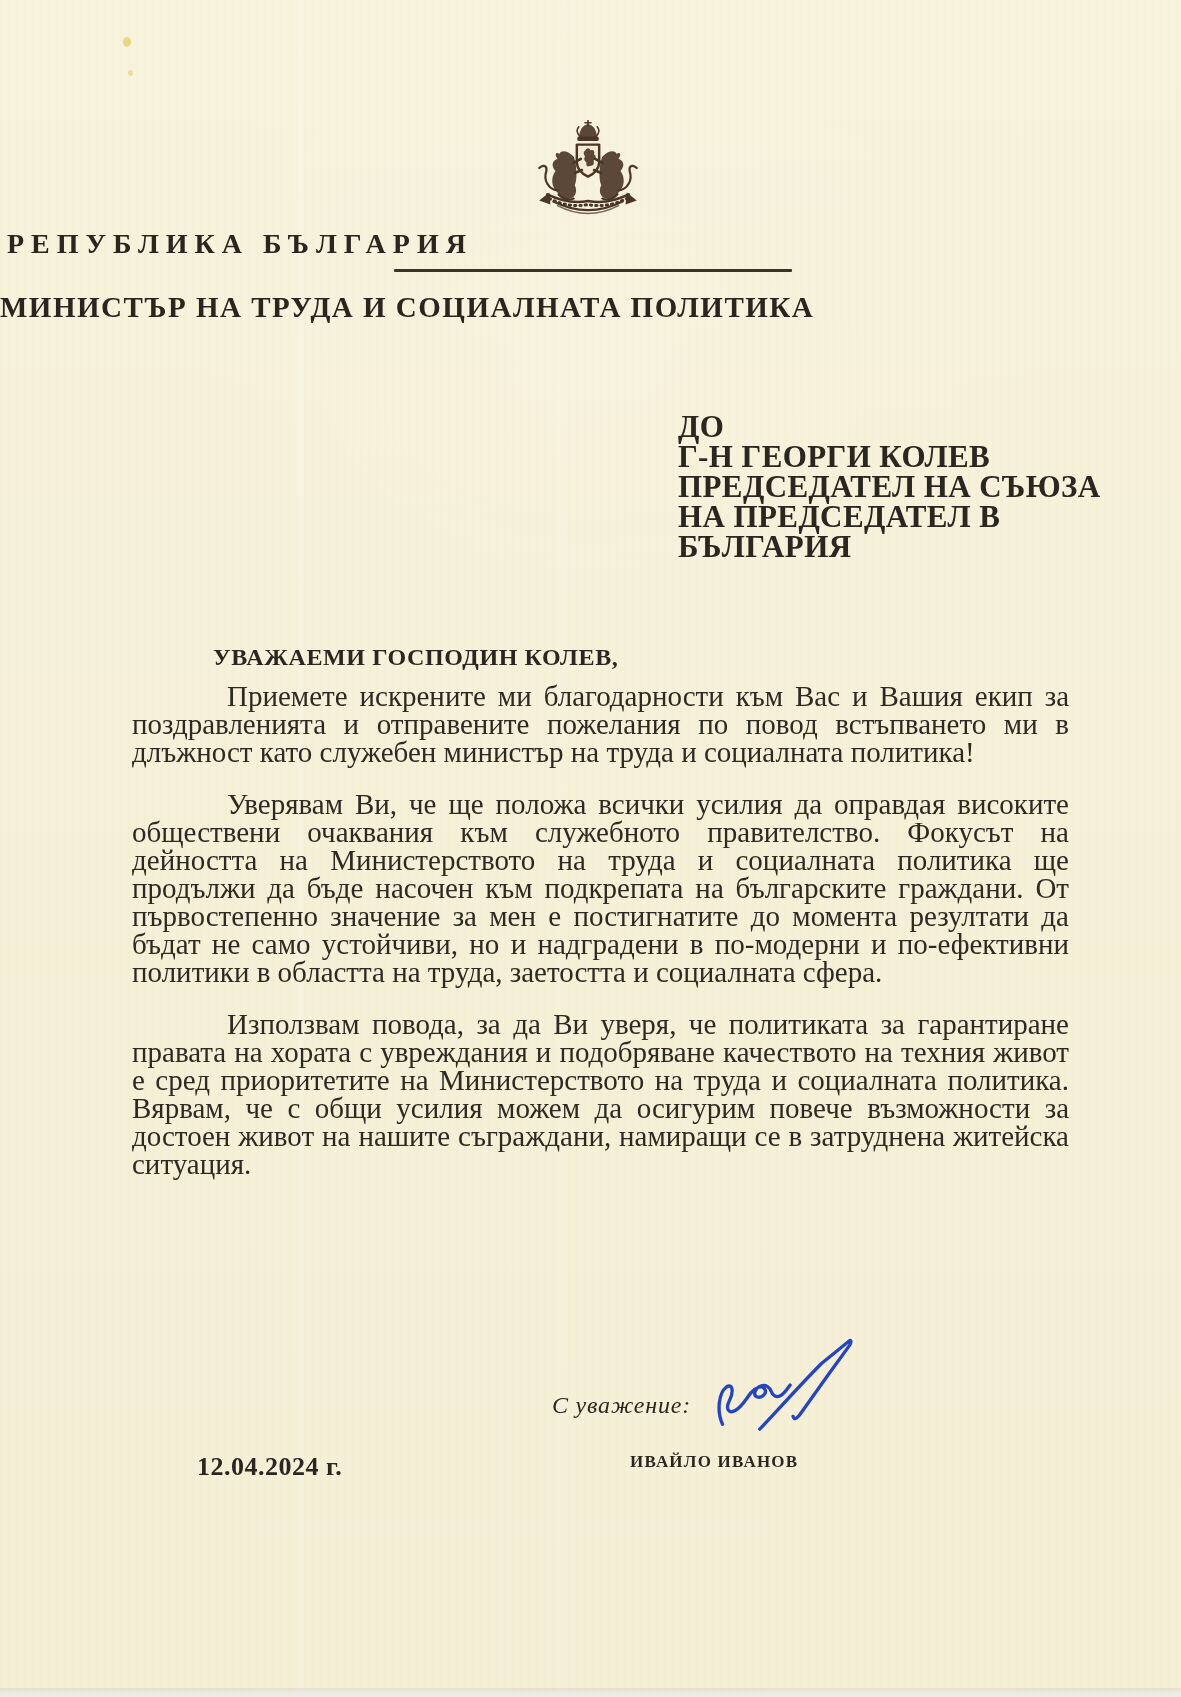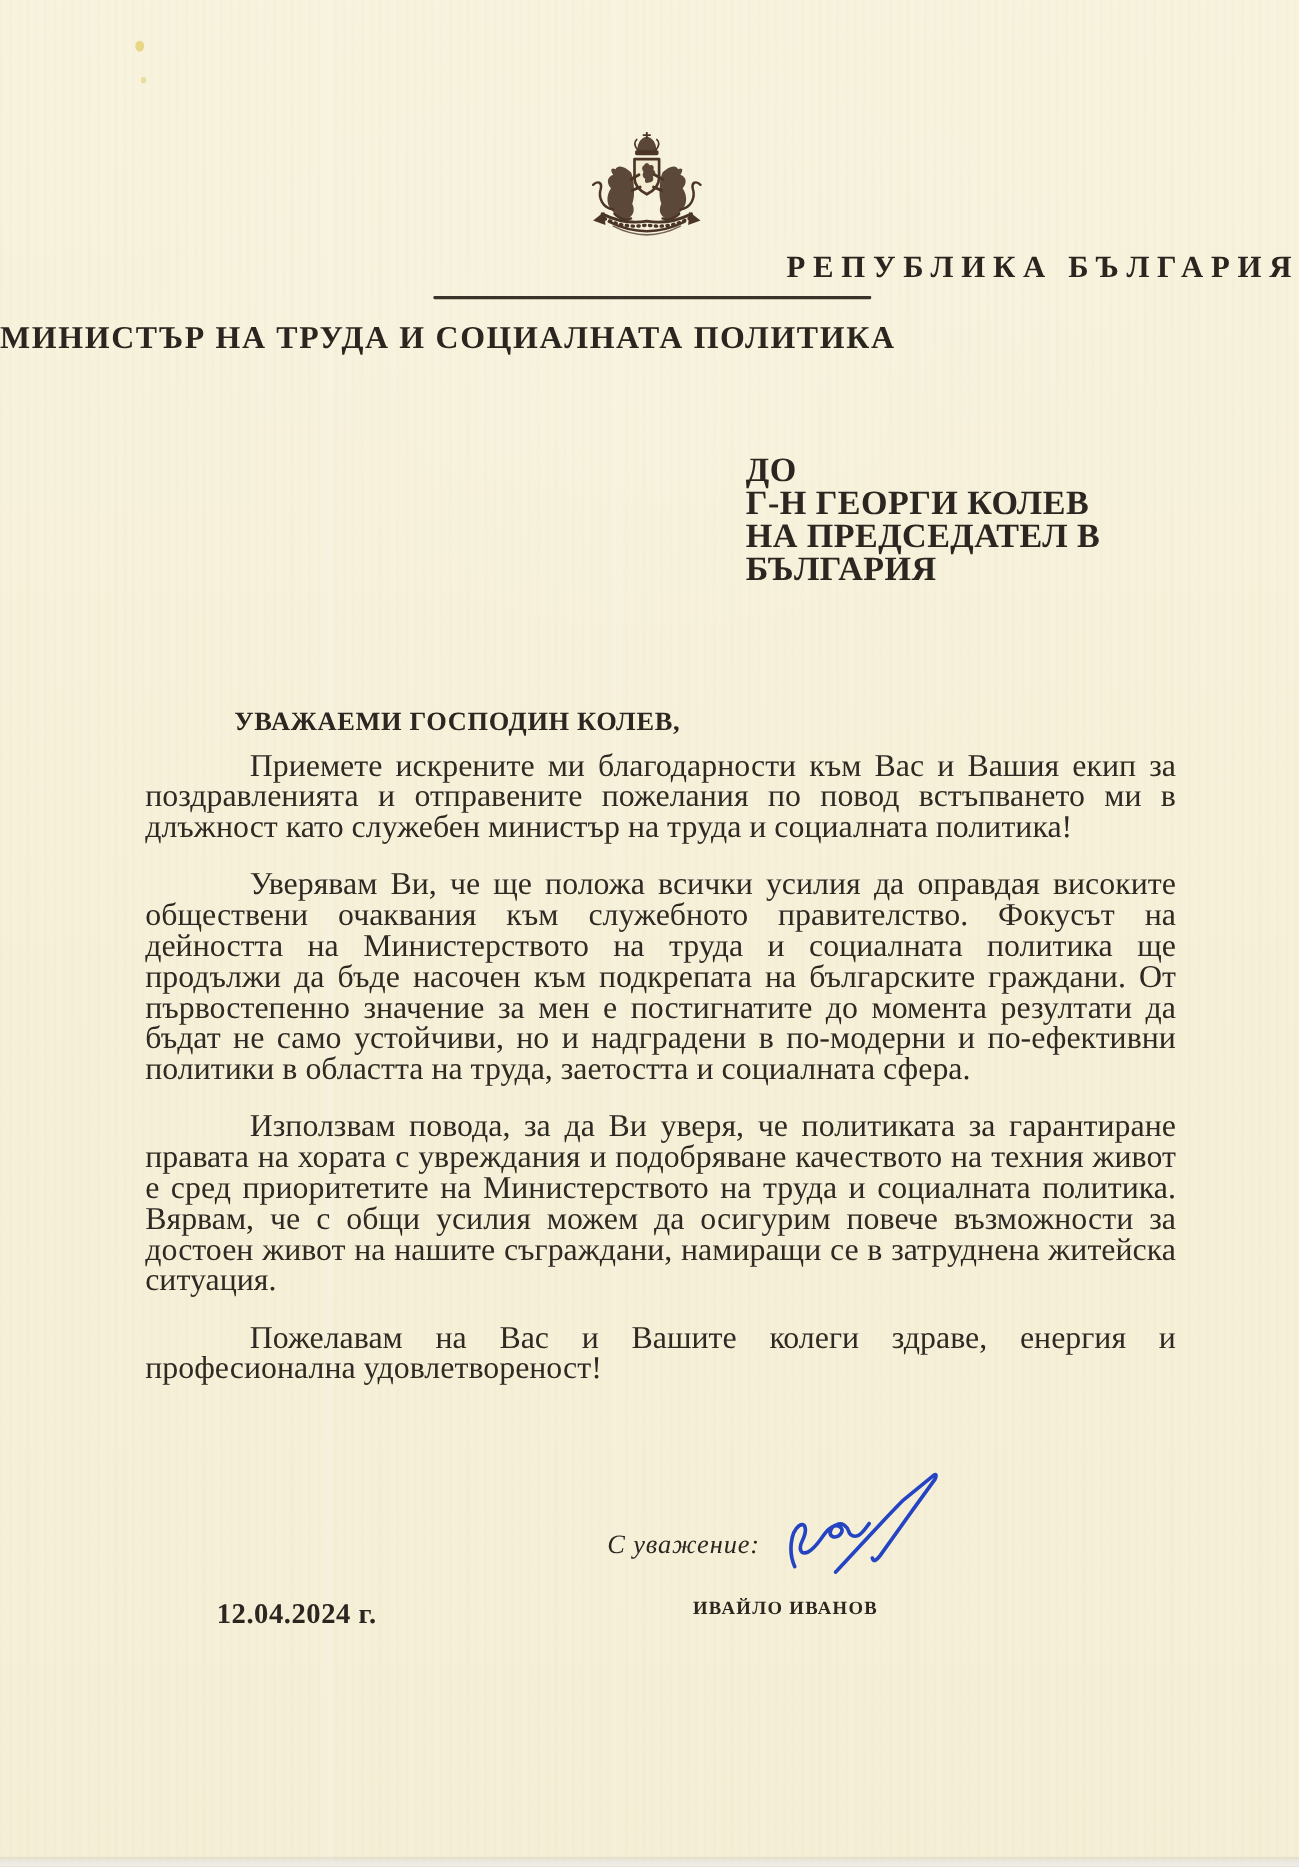--- a/index.html
+++ b/index.html
@@ -35,21 +35,21 @@
 
   .scan-bottom-edge {
     position: absolute; left: 0; right: 0; bottom: 0; height: 9px;
     background: linear-gradient(180deg, rgba(180,176,164,0.25) 0%, #ecebe4 60%);
   }
 
   .crest { position: absolute; left: 527px; top: 120px; width: 122px; height: 96px; }
 
   .republic-title {
     position: absolute; top: 228px; left: 0; width: 100%;
-    text-align: right;
+    text-align: left;
     font-size: 28px; font-weight: bold;
     letter-spacing: 7px; text-indent: 7px;
     color: #2a251f;
   }
 
   .letterhead-rule {
     position: absolute; top: 269px; left: 394px; width: 398px; height: 3px;
     background: #39332b; border-radius: 1px;
   }
 
@@ -143,30 +143,30 @@
     </svg>
   </div>
 
   <div class="republic-title">РЕПУБЛИКА БЪЛГАРИЯ</div>
   <div class="letterhead-rule"></div>
   <div class="ministry-title">МИНИСТЪР НА ТРУДА И СОЦИАЛНАТА ПОЛИТИКА</div>
 
   <div class="recipient">
     <div>ДО</div>
     <div>Г-Н ГЕОРГИ КОЛЕВ</div>
+    <div>ПРЕДСЕДАТЕЛ НА СЪЮЗА</div>
     <div>НА ПРЕДСЕДАТЕЛ В БЪЛГАРИЯ</div>
   </div>
 
   <div class="salutation">УВАЖАЕМИ ГОСПОДИН КОЛЕВ,</div>
 
   <div class="letter-body">
     <p>Приемете искрените ми благодарности към Вас и Вашия екип за поздравленията и отправените пожелания по повод встъпването ми в длъжност като служебен министър на труда и социалната политика!</p>
     <p>Уверявам Ви, че ще положа всички усилия да оправдая високите обществени очаквания към служебното правителство. Фокусът на дейността на Министерството на труда и социалната политика ще продължи да бъде насочен към подкрепата на българските граждани. От първостепенно значение за мен е постигнатите до момента резултати да бъдат не само устойчиви, но и надградени в по-модерни и по-ефективни политики в областта на труда, заетостта и социалната сфера.</p>
     <p>Използвам повода, за да Ви уверя, че политиката за гарантиране правата на хората с увреждания и подобряване качеството на техния живот е сред приоритетите на Министерството на труда и социалната политика. Вярвам, че с общи усилия можем да осигурим повече възможности за достоен живот на нашите съграждани, намиращи се в затруднена житейска ситуация.</p>
-    <p>Пожелавам на Вас и Вашите колеги здраве, енергия и професионална удовлетвореност!</p>
   </div>
 
   <div class="valediction">С уважение:</div>
 
   <svg class="signature" viewBox="0 0 200 124">
     <g stroke="#2444c4" fill="none" stroke-width="3.4" stroke-linecap="round" stroke-linejoin="round">
       <path d="M25 100 C19 87 21 68 29 62 C35 58 37 66 32 76 C28 84 31 90 38 86 C45 82 49 74 54 68 C59 62 65 60 68 64 C71 68 65 74 60 72 C56 70 58 63 64 61 C69 59 73 62 75 67 C76 71 80 73 84 71 C88 69 91 64 94 60"></path>
       <path d="M63 105 C82 85 106 58 126 38 L153 16 C156 13 157 15 155 19 L134 48 L104 90 C101 94 98 96 97 92"></path>
     </g>
   </svg>

